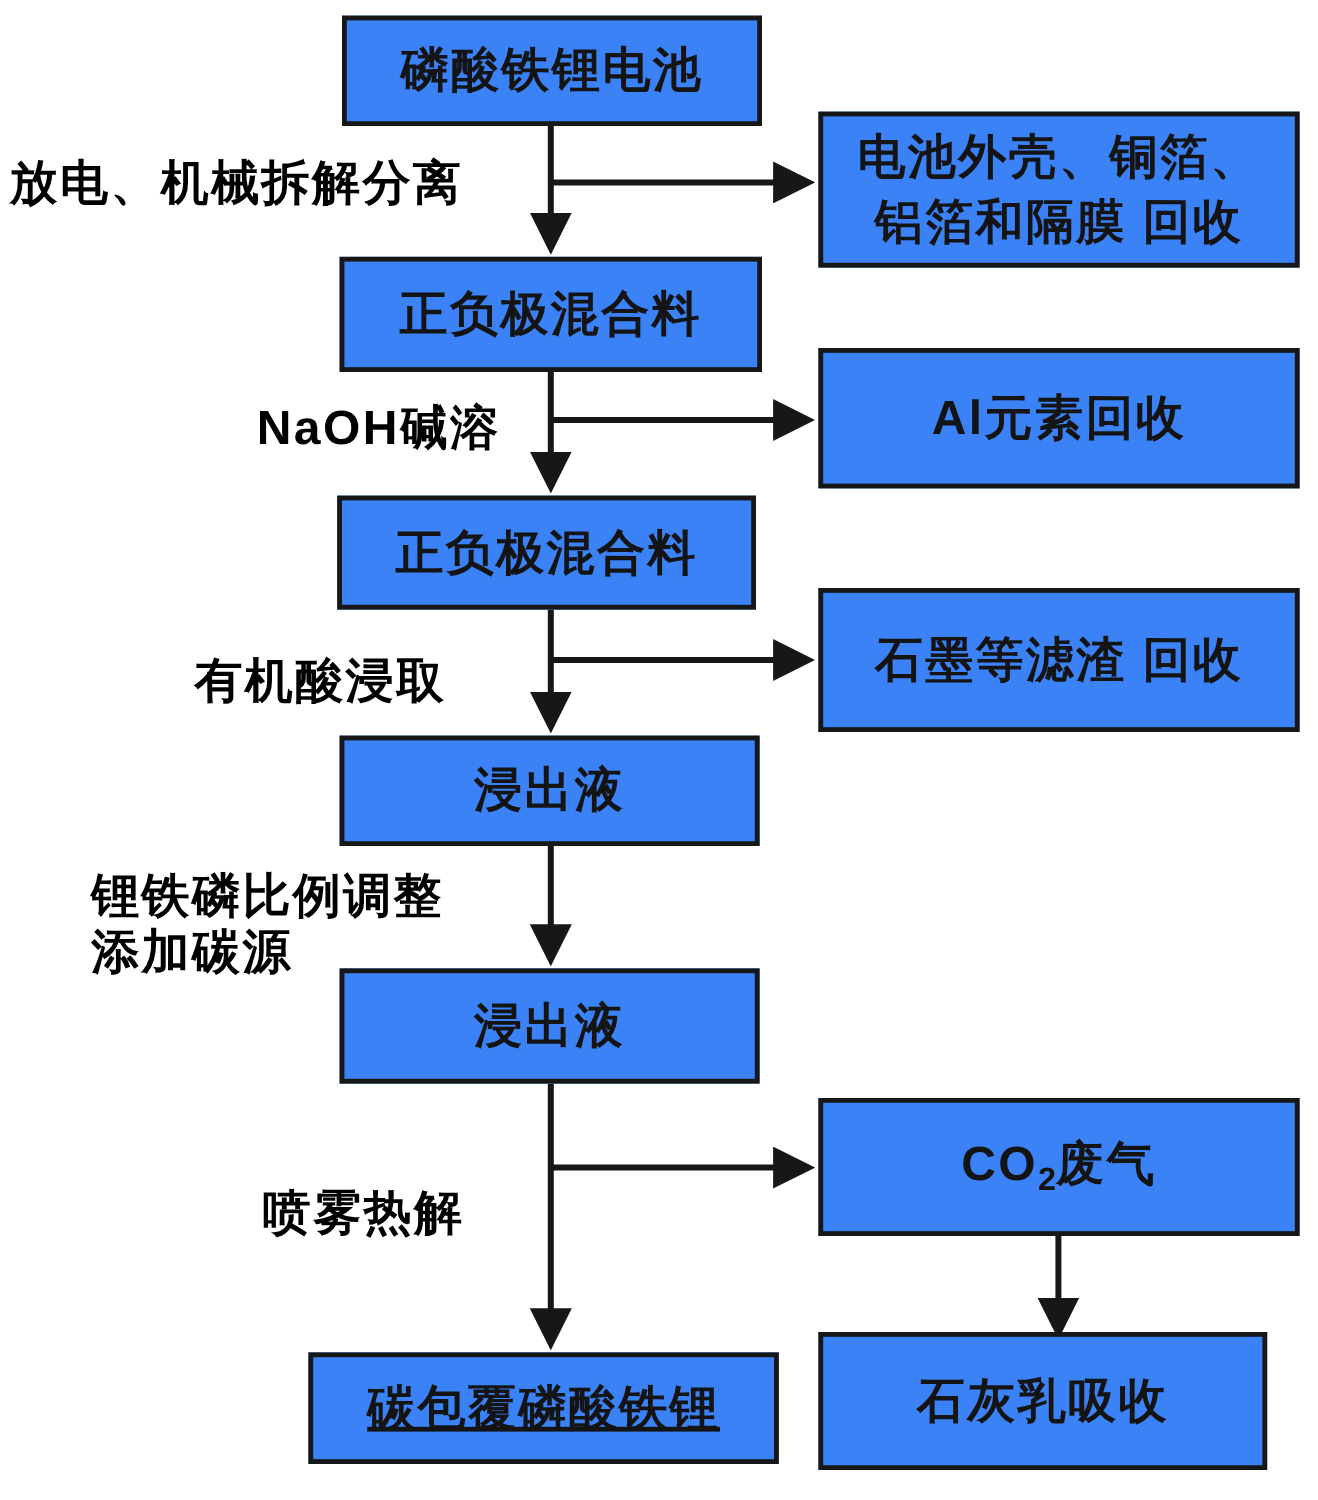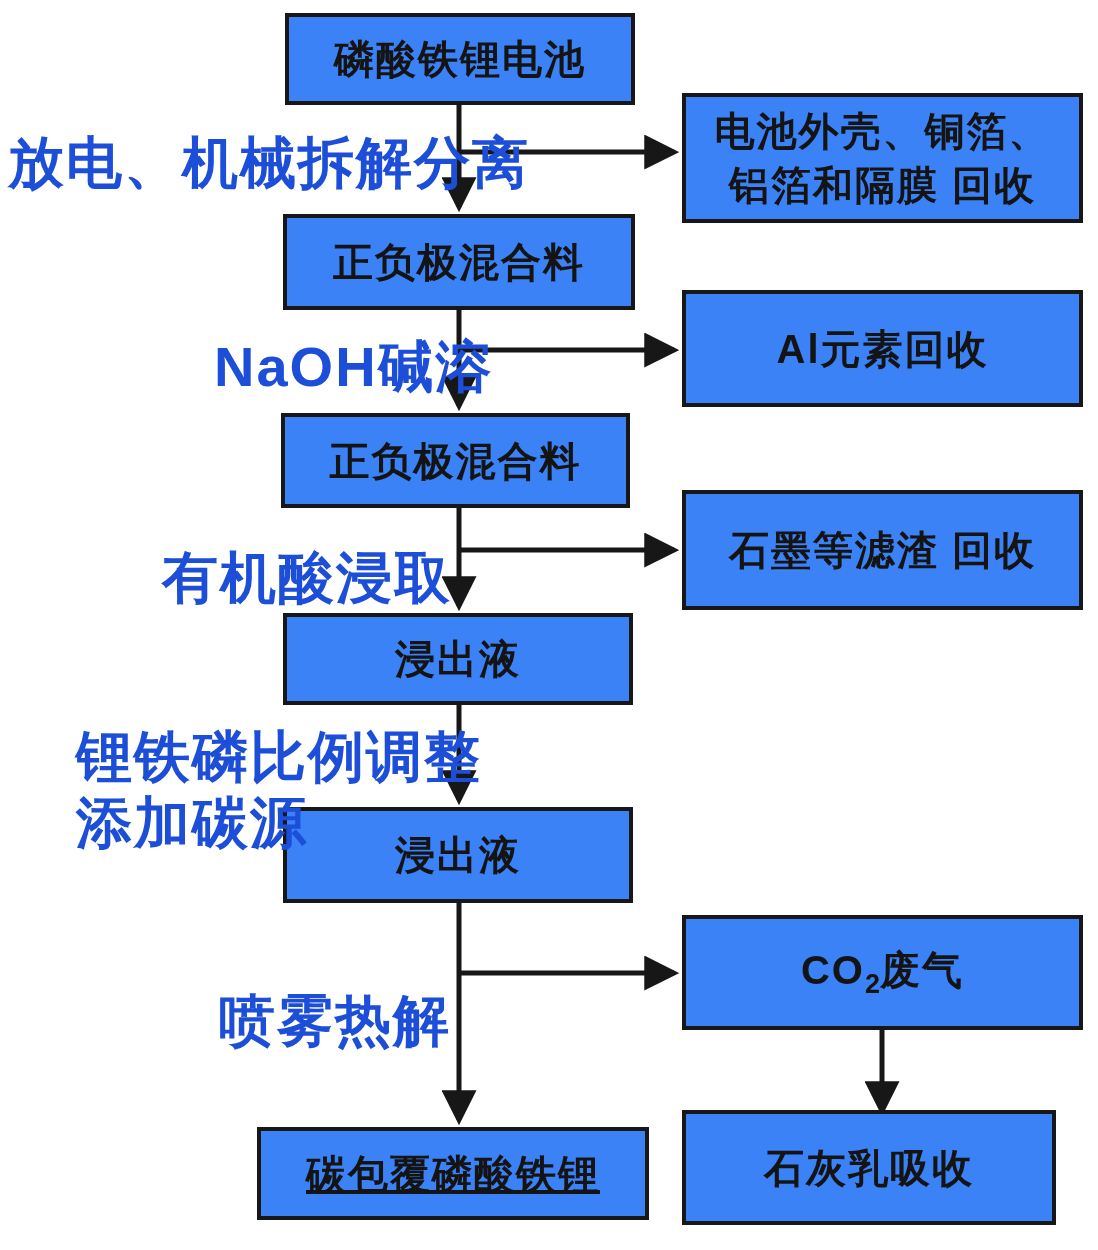--- a/index.html
+++ b/index.html
@@ -41,24 +41,24 @@
   
   #n-casing         { left: 682px; top: 93px;   width: 401px; height: 130px; }
   #n-al             { left: 682px; top: 290px;  width: 401px; height: 117px; }
   #n-graphite       { left: 682px; top: 490px;  width: 401px; height: 120px; justify-content: center; }
   #n-co2            { left: 682px; top: 915px;  width: 401px; height: 115px; }
   #n-lime           { left: 682px; top: 1089px; width: 374px; height: 115px; margin-top: 21px; }
 
   .edge-label {
     position: absolute;
     font-weight: bold;
-    font-size: 56px;
+    font-size: 40px;
     letter-spacing: 2px;
     white-space: nowrap;
-    color: #1d4ed8;
+    color: #000000;
     z-index: 2;
     line-height: 1.17;
   }
   #lbl-discharge { left: 8px;   top: 130px; }
   #lbl-naoh      { left: 214px; top: 334px; }
   #lbl-organic   { left: 162px; top: 545px; }
   #lbl-ratio     { left: 76px;  top: 724px; }
   #lbl-spray     { left: 219px; top: 988px; }
 
   .co2-sub {

